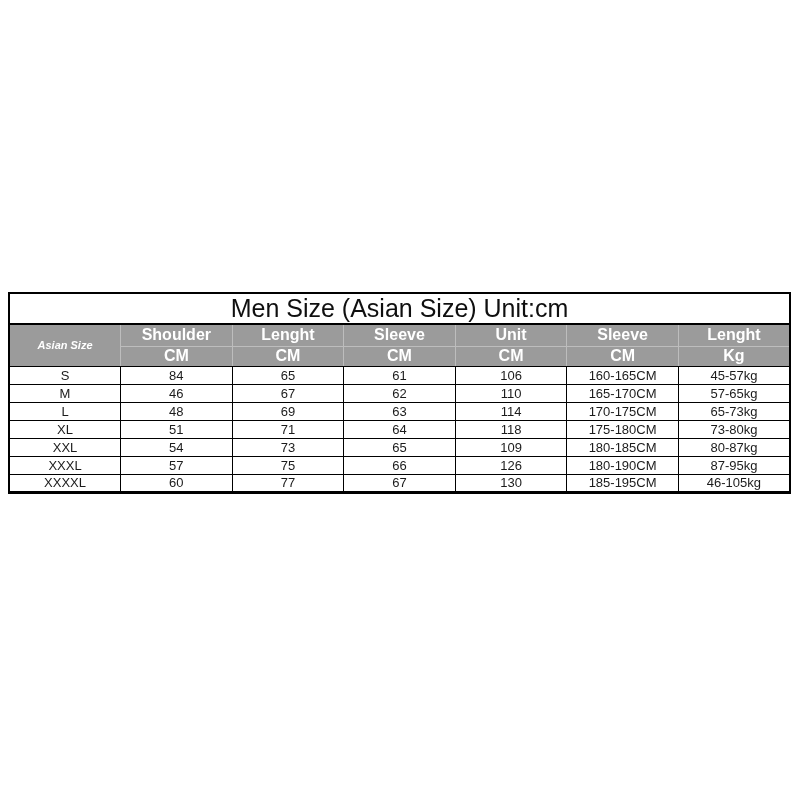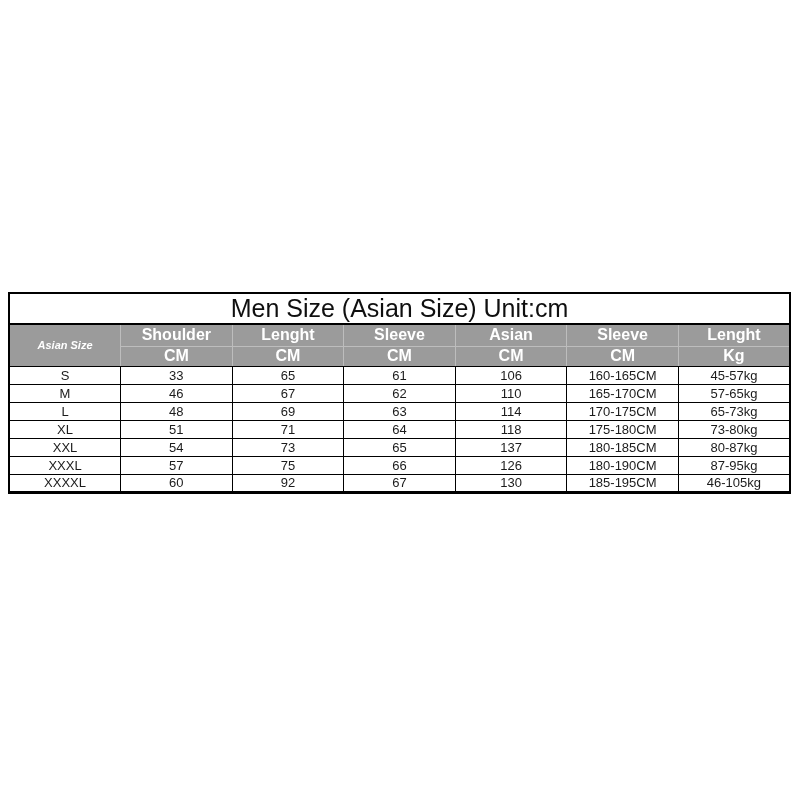--- a/index.html
+++ b/index.html
@@ -84,37 +84,37 @@
     <table class="size-table">
       <thead>
         <tr>
           <th class="title-cell" colspan="7">Men Size (Asian Size) Unit:cm</th>
         </tr>
         <tr class="col-row">
           <th class="head-th corner-cell" rowspan="2">Asian Size</th>
         <th class="head-th">Shoulder</th>
             <th class="head-th">Lenght</th>
             <th class="head-th">Sleeve</th>
-            <th class="head-th">Asian</th>
+            <th class="head-th">Unit</th>
             <th class="head-th">Sleeve</th>
             <th class="head-th">Lenght</th>
           </tr>
         <tr class="unit-row">
             <th class="head-th">CM</th>
             <th class="head-th">CM</th>
             <th class="head-th">CM</th>
             <th class="head-th">CM</th>
             <th class="head-th">CM</th>
             <th class="head-th">Kg</th>
           </tr>
       </thead>
       <tbody class="data-body">
           <tr>
             <td>S</td>
-            <td>33</td>
+            <td>84</td>
             <td>65</td>
             <td>61</td>
             <td>106</td>
             <td>160-165CM</td>
             <td>45-57kg</td>
           </tr>
           <tr>
             <td>M</td>
             <td>46</td>
             <td>67</td>
@@ -139,37 +139,37 @@
             <td>64</td>
             <td>118</td>
             <td>175-180CM</td>
             <td>73-80kg</td>
           </tr>
           <tr>
             <td>XXL</td>
             <td>54</td>
             <td>73</td>
             <td>65</td>
-            <td>137</td>
+            <td>109</td>
             <td>180-185CM</td>
             <td>80-87kg</td>
           </tr>
           <tr>
             <td>XXXL</td>
             <td>57</td>
             <td>75</td>
             <td>66</td>
             <td>126</td>
             <td>180-190CM</td>
             <td>87-95kg</td>
           </tr>
           <tr>
             <td>XXXXL</td>
             <td>60</td>
-            <td>92</td>
+            <td>77</td>
             <td>67</td>
             <td>130</td>
             <td>185-195CM</td>
             <td>46-105kg</td>
           </tr>
         </tbody>
     </table>
   </div>
 </div>
 

